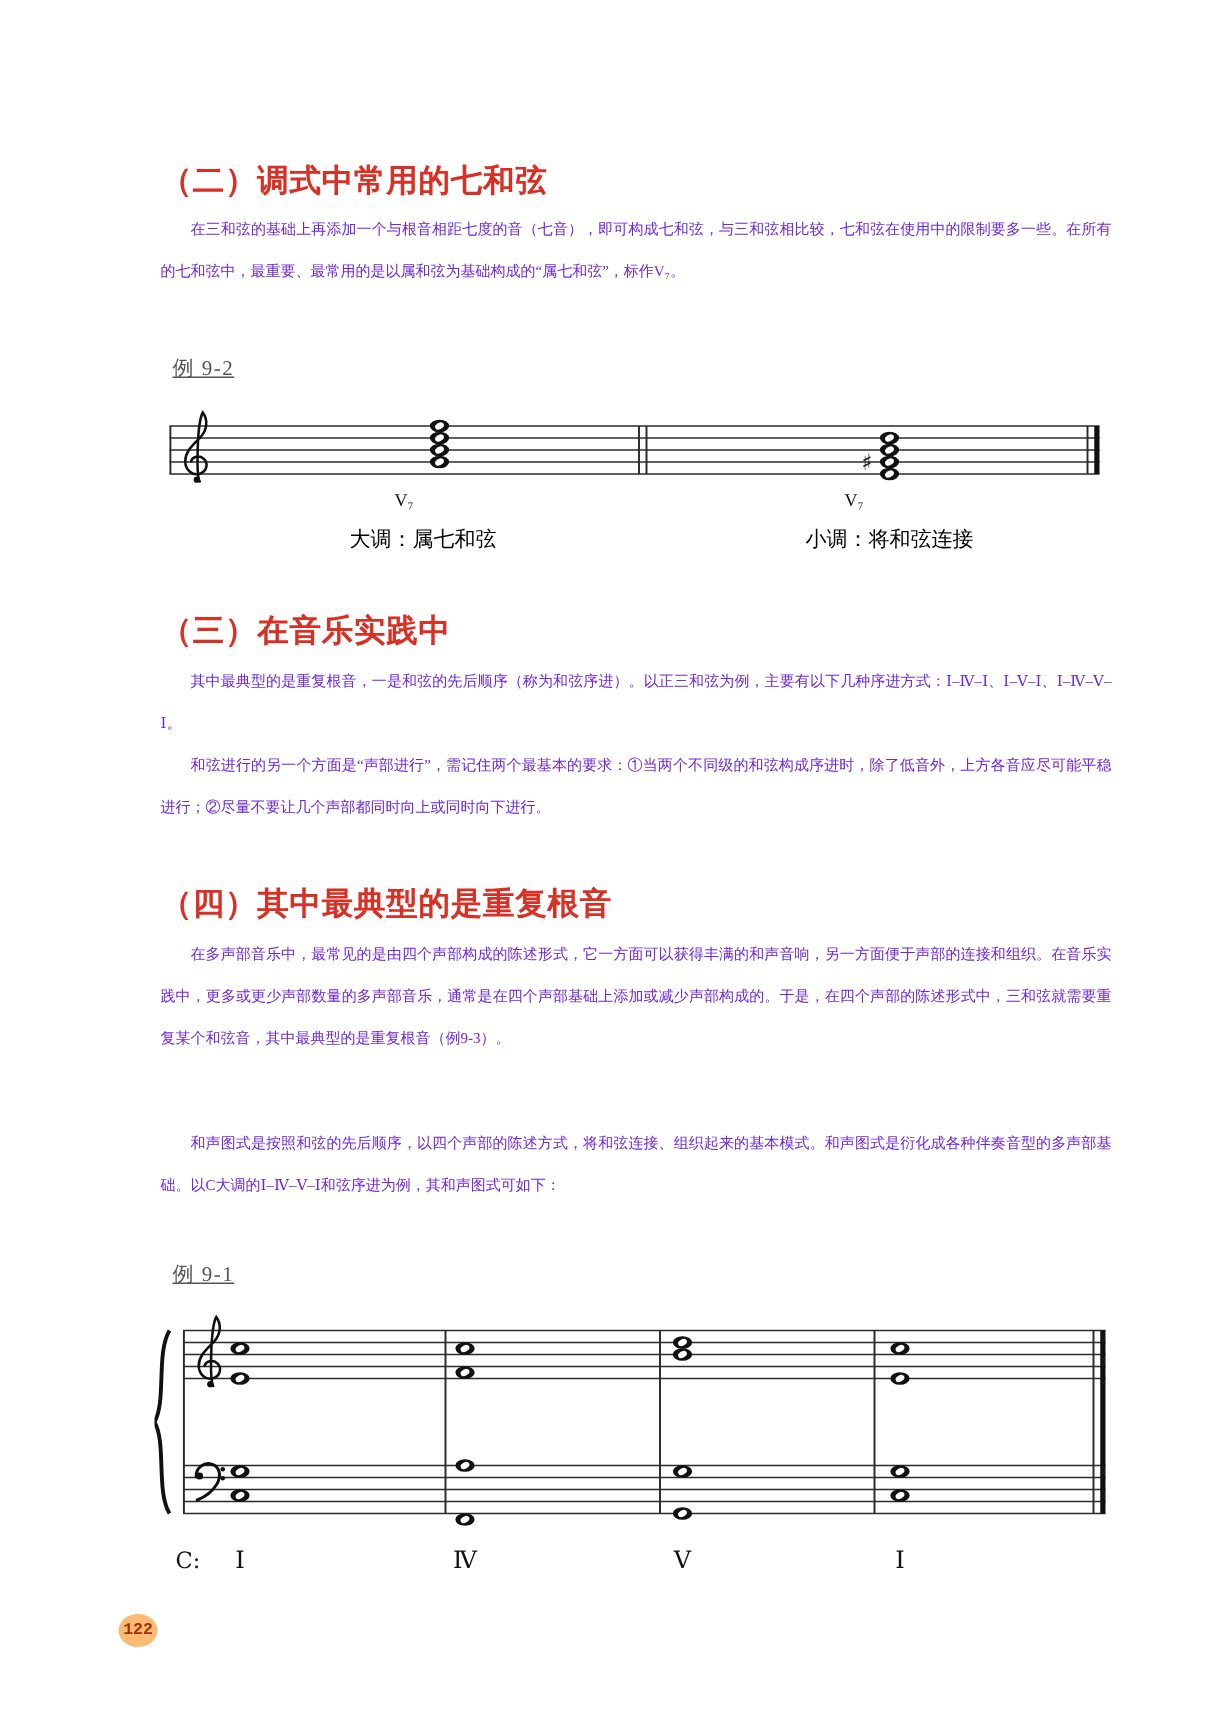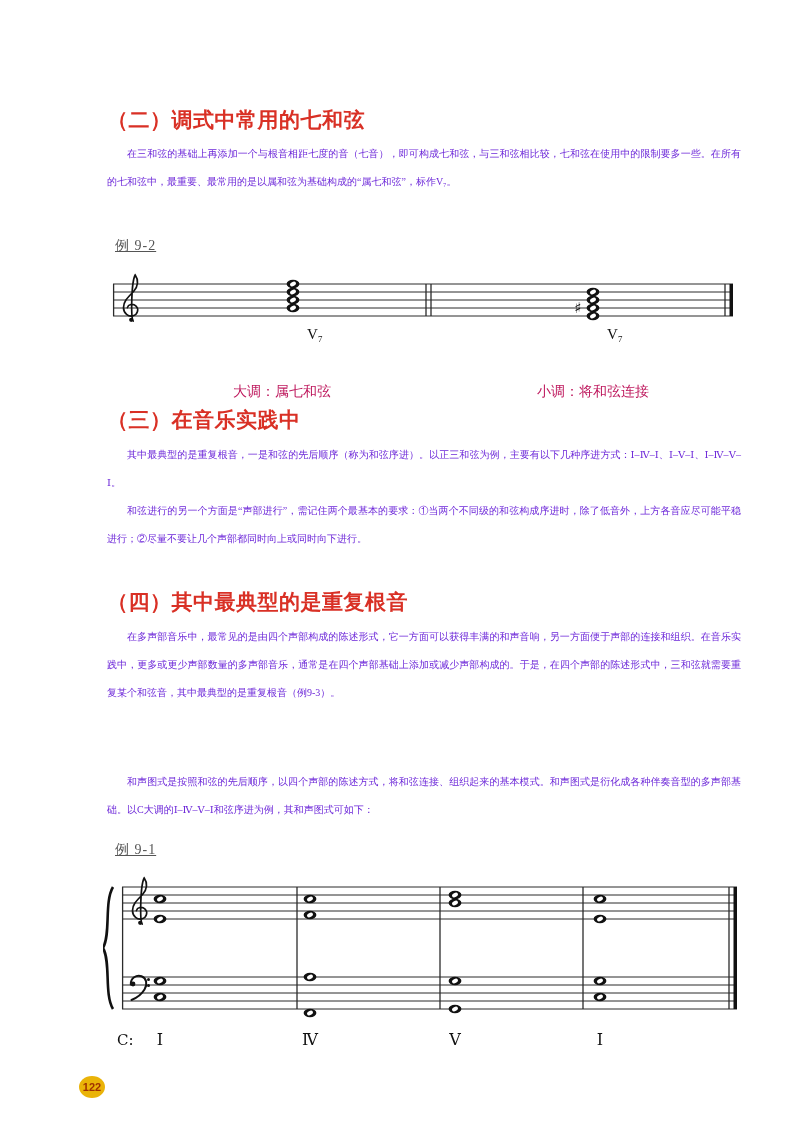--- a/index.html
+++ b/index.html
@@ -15,35 +15,35 @@
     font-family:"Liberation Sans","DejaVu Sans",sans-serif;
     font-weight:bold; font-size:21px; color:#d93025; letter-spacing:0.5px;
   }
   .para {
     left:107px; width:634px;
     font-size:10px; line-height:28px; text-align:justify;
     text-indent:2em; color:#6d28d9;
   }
   .ex-label { font-size:14px; color:#555; letter-spacing:1px;text-decoration:underline; }
   .chord-symbol {
-    width:60px; text-align:right; font-size:15px; color:#111;
+    width:60px; text-align:left; font-size:12px; color:#111;
     font-family:"Liberation Serif","DejaVu Serif",serif;
   }
   .caption {
-    width:200px; text-align:center; font-size:14px; color:#be185d;margin-top:32px;
+    width:200px; text-align:center; font-size:14px; color:#000000;
   }
   .roman {
     width:44px; text-align:center; font-size:16px; color:#111;
     font-family:"DejaVu Serif","Liberation Serif",serif;
   }
   .key-label { font-size:15px; color:#111; font-family:"DejaVu Serif","Liberation Serif",serif; }
   .page-badge {
     left:79px; top:1076px; width:26px; height:22px; border-radius:50%;
-    background:#eab308; color:#a03000;
-    font-family:Liberation Sans, sans-serif;
+    background:#fdba74; color:#a03000;
+    font-family:Liberation Mono, monospace;
     font-size:11px; font-weight:bold; text-align:center; line-height:22px;
   }
   svg { display:block; }
   .staffline { stroke:#2b2b2b; stroke-width:1; }
   .barline  { stroke:#2b2b2b; stroke-width:1.3; }
 </style>
 </head>
 <body>
 
 <h2 class="abs heading" style="top:106px">（二）调式中常用的七和弦</h2>
@@ -109,21 +109,21 @@
 <h2 class="abs heading" style="top:406px">（三）在音乐实践中</h2>
 
 <p class="abs para" style="top:441px">其中最典型的是重复根音，一是和弦的先后顺序（称为和弦序进）。以正三和弦为例，主要有以下几种序进方式：Ⅰ–Ⅳ–Ⅰ、Ⅰ–Ⅴ–Ⅰ、Ⅰ–Ⅳ–Ⅴ–Ⅰ。</p>
 
 <p class="abs para" style="top:497px">和弦进行的另一个方面是“声部进行”，需记住两个最基本的要求：①当两个不同级的和弦构成序进时，除了低音外，上方各音应尽可能平稳进行；②尽量不要让几个声部都同时向上或同时向下进行。</p>
 
 <h2 class="abs heading" style="top:588px">（四）其中最典型的是重复根音</h2>
 
 <p class="abs para" style="top:623px">在多声部音乐中，最常见的是由四个声部构成的陈述形式，它一方面可以获得丰满的和声音响，另一方面便于声部的连接和组织。在音乐实践中，更多或更少声部数量的多声部音乐，通常是在四个声部基础上添加或减少声部构成的。于是，在四个声部的陈述形式中，三和弦就需要重复某个和弦音，其中最典型的是重复根音（例9-3）。</p>
 
-<p class="abs para" style="top:768px">和声图式是按照和弦的先后顺序，以四个声部的陈述方式，将和弦连接、组织起来的基本模式。和声图式是衍化成各种伴奏音型的多声部基础。以C大调的Ⅰ–Ⅳ–Ⅴ–Ⅰ和弦序进为例，其和声图式可如下：</p>
+<p class="abs para" style="top:749px">和声图式是按照和弦的先后顺序，以四个声部的陈述方式，将和弦连接、组织起来的基本模式。和声图式是衍化成各种伴奏音型的多声部基础。以C大调的Ⅰ–Ⅳ–Ⅴ–Ⅰ和弦序进为例，其和声图式可如下：</p>
 
 <div class="abs ex-label" style="left:115px; top:841px">例 9-1</div>
 
 <svg class="abs" style="left:103px; top:876px" width="640" height="160" viewBox="0 0 640 160">
   <defs>
     <g id="wn2">
       <ellipse rx="6.4" ry="4.2" fill="#111"></ellipse>
       <ellipse rx="3.1" ry="2.1" fill="#fff" transform="rotate(-28)"></ellipse>
     </g>
   </defs>

